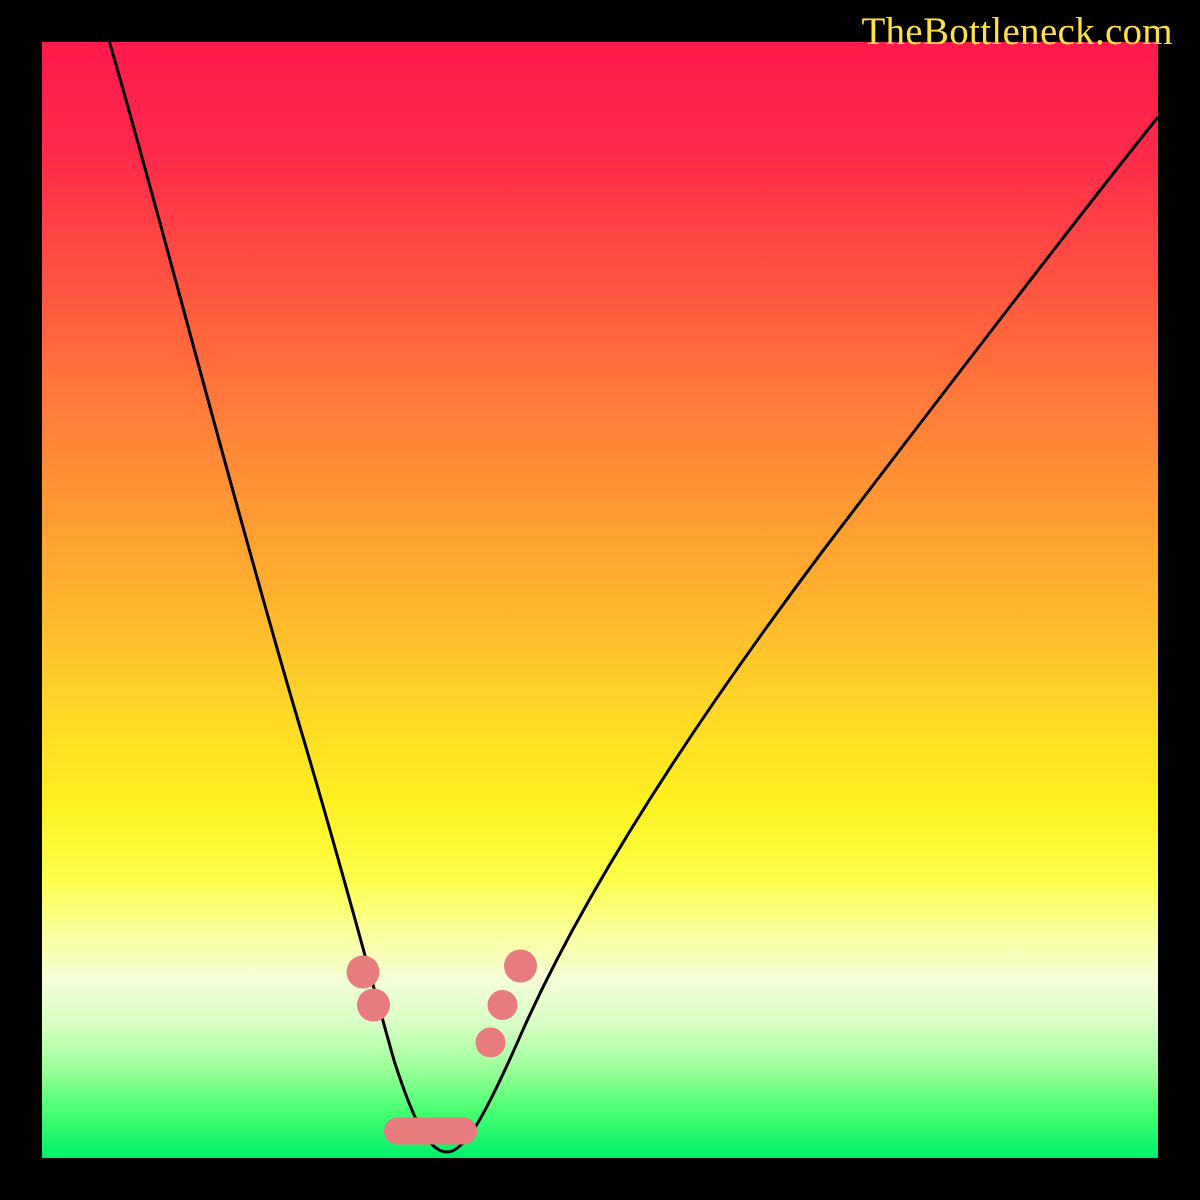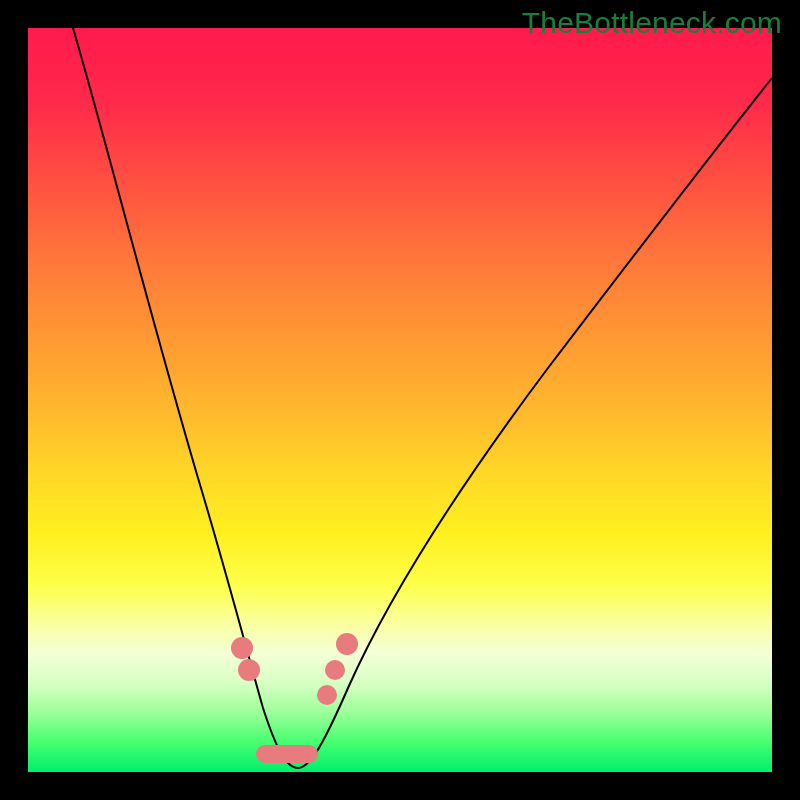--- a/index.html
+++ b/index.html
@@ -31,23 +31,23 @@
       #d8ffc4 88%,
       #9dff9a 92%,
       #45ff70 96%,
       #00ef6b 100%
     );
   }
   .watermark {
     position: absolute;
     top: 6px;
     right: 18px;
-    font-family: Liberation Sans, sans-serif;
-    font-size: 30px;
-    color: #15803d;
+    font-family: Liberation Serif, serif;
+    font-size: 26px;
+    color: #fde047;
     letter-spacing: 0.2px;
     user-select: none;
     pointer-events: none;
   }
   svg.curve {
     position: absolute;
     left: 0;
     top: 0;
     width: 744px;
     height: 744px;

